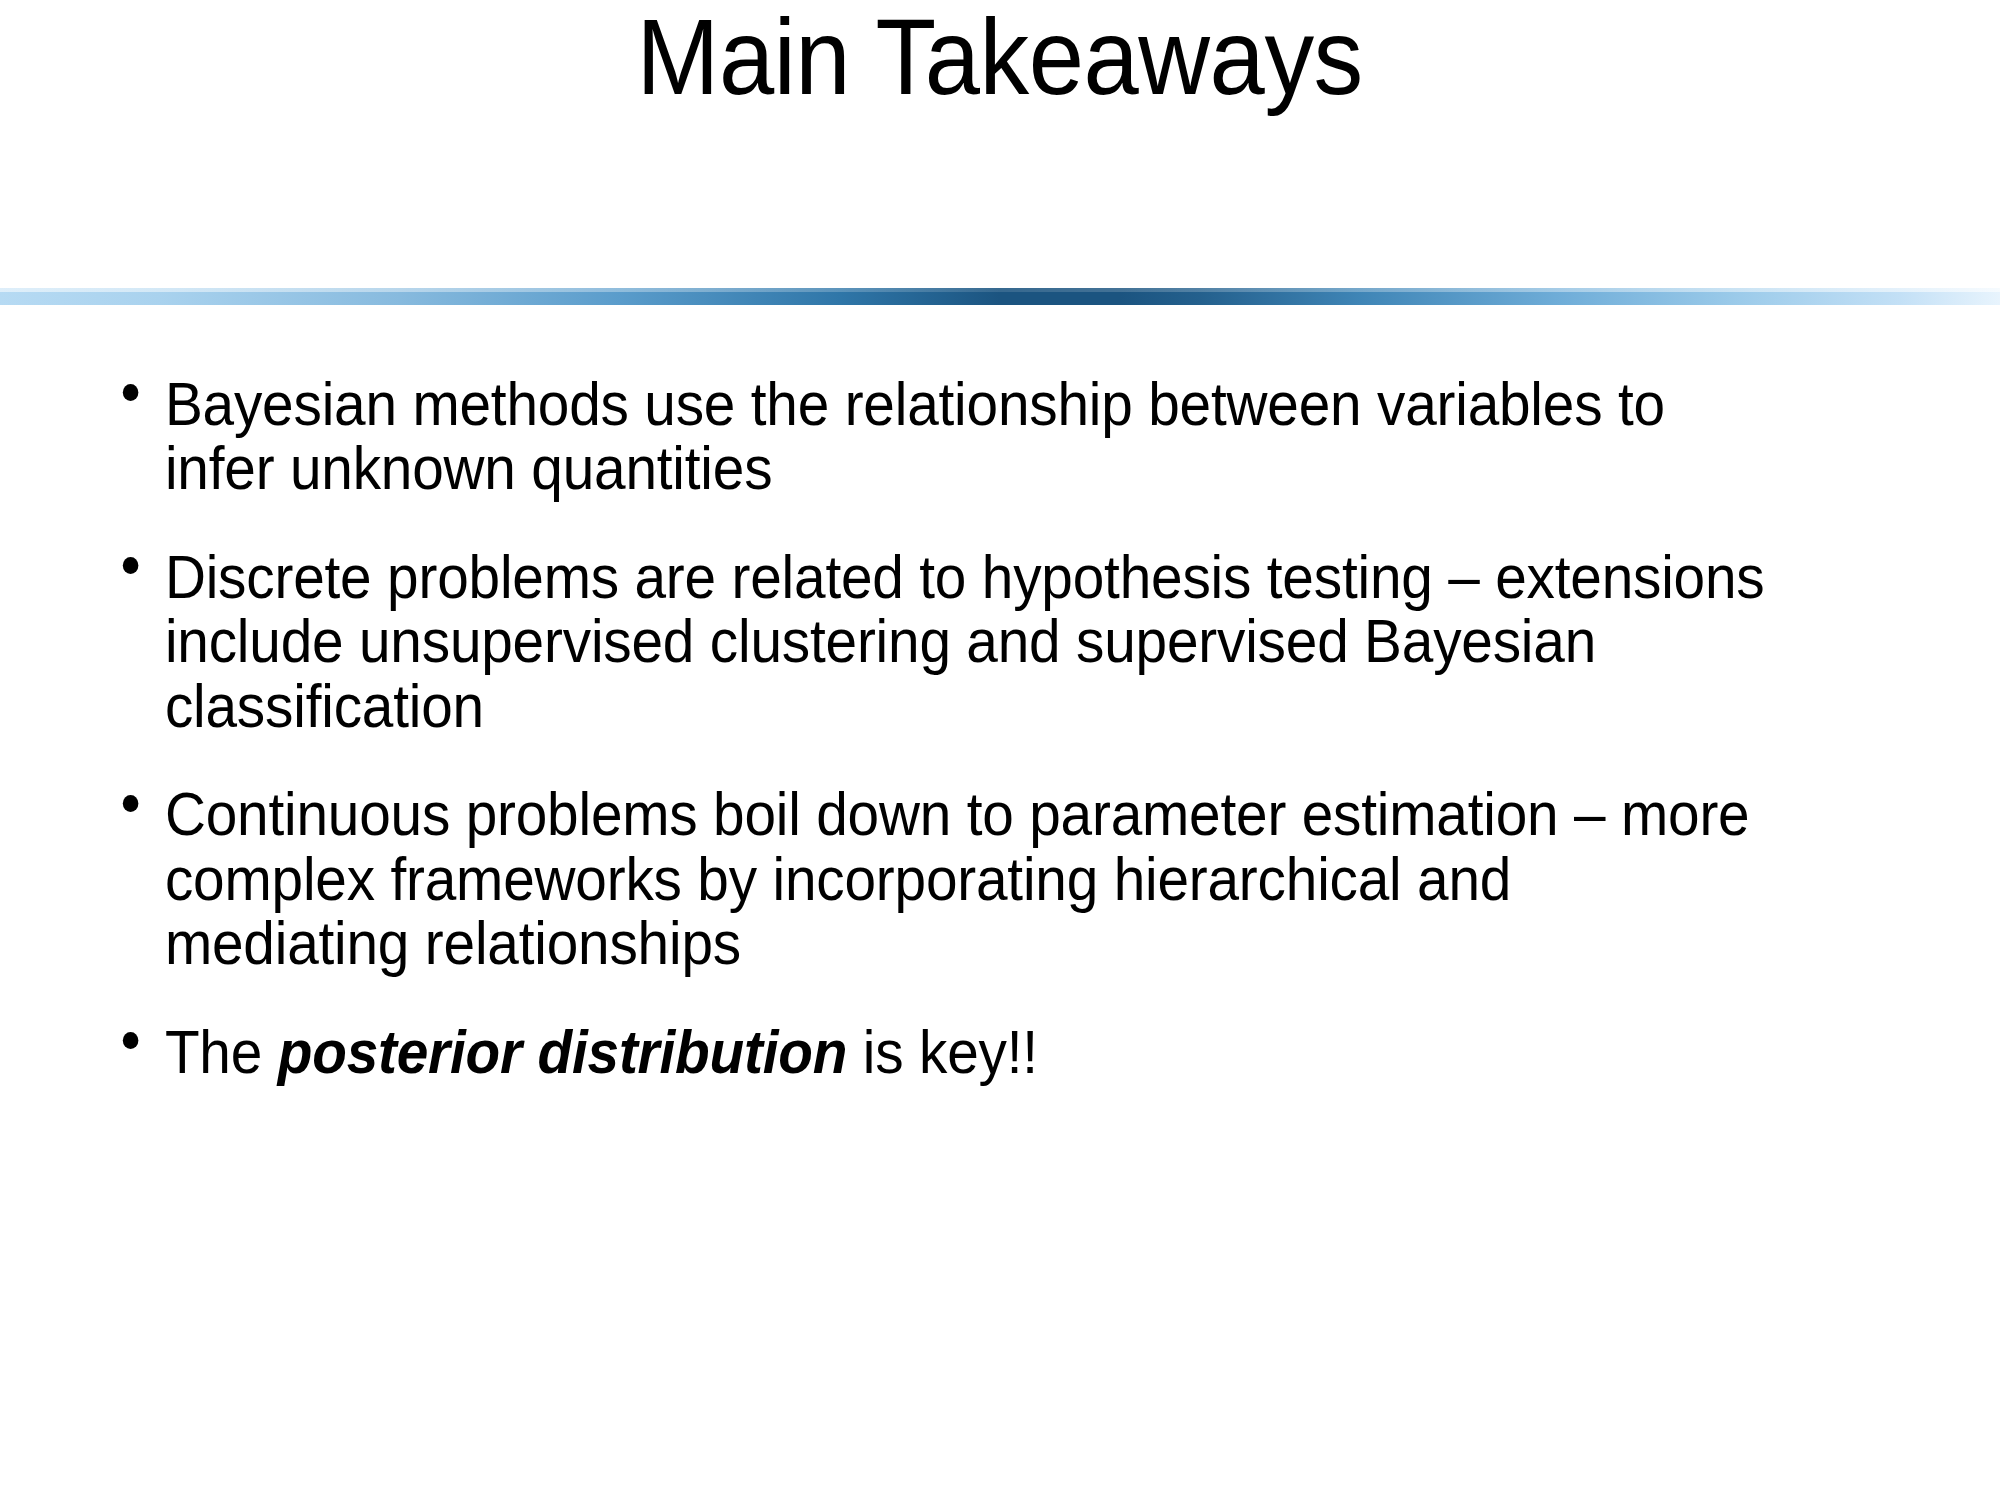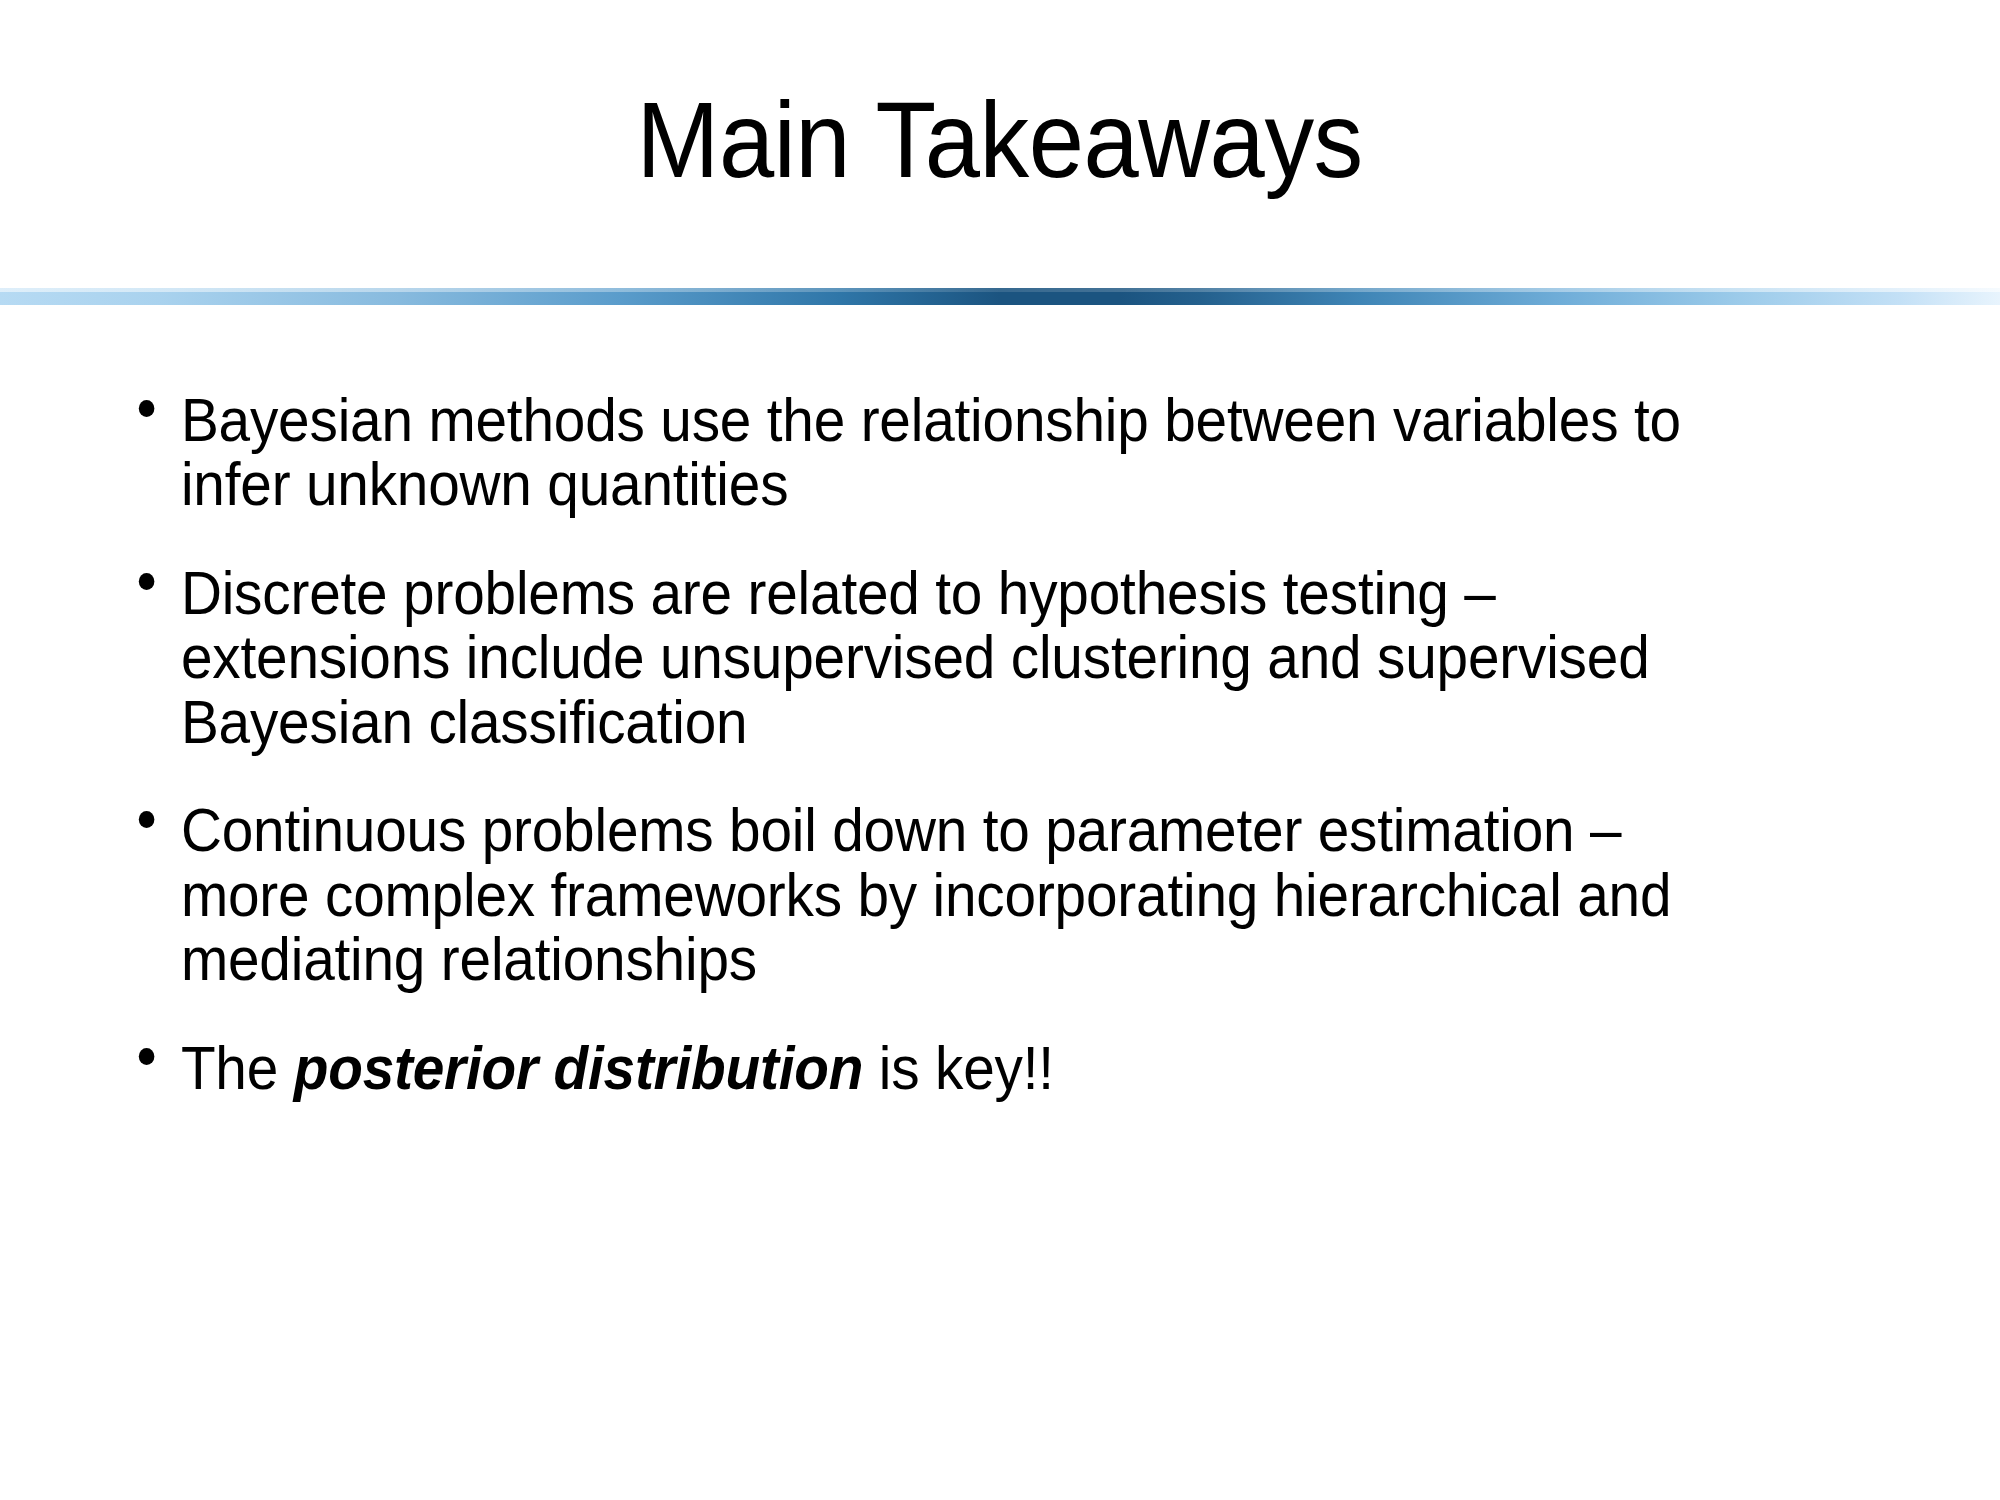--- a/index.html
+++ b/index.html
@@ -23,21 +23,21 @@
   }
 
   
   .title-area {
     position: absolute;
     left: 0;
     top: 0;
     width: 2000px;
     height: 286px;
     display: flex;
-    align-items: center;
+    align-items: flex-start;
     justify-content: center;
     padding-bottom: 6px;
     box-sizing: border-box;
   }
 
   .slide-title {
     font-family: "Liberation Sans", "DejaVu Sans", sans-serif;
     font-size: 108px;
     font-weight: 400;
     line-height: 1.06;
@@ -95,21 +95,21 @@
   
   .body-area {
     position: absolute;
     left: 110px;
     top: 372px;
     width: 1810px;
   }
 
   .bullet-list {
     list-style: none;
-    margin: 16px;
+    margin: 0;
     padding: 0;
   }
 
   .bullet-item {
     position: relative;
     padding-left: 60px;
     margin: 0 0 34px 0;
     font-family: "Liberation Sans", "DejaVu Sans", sans-serif;
     font-size: 62px;
     line-height: 1.04;

